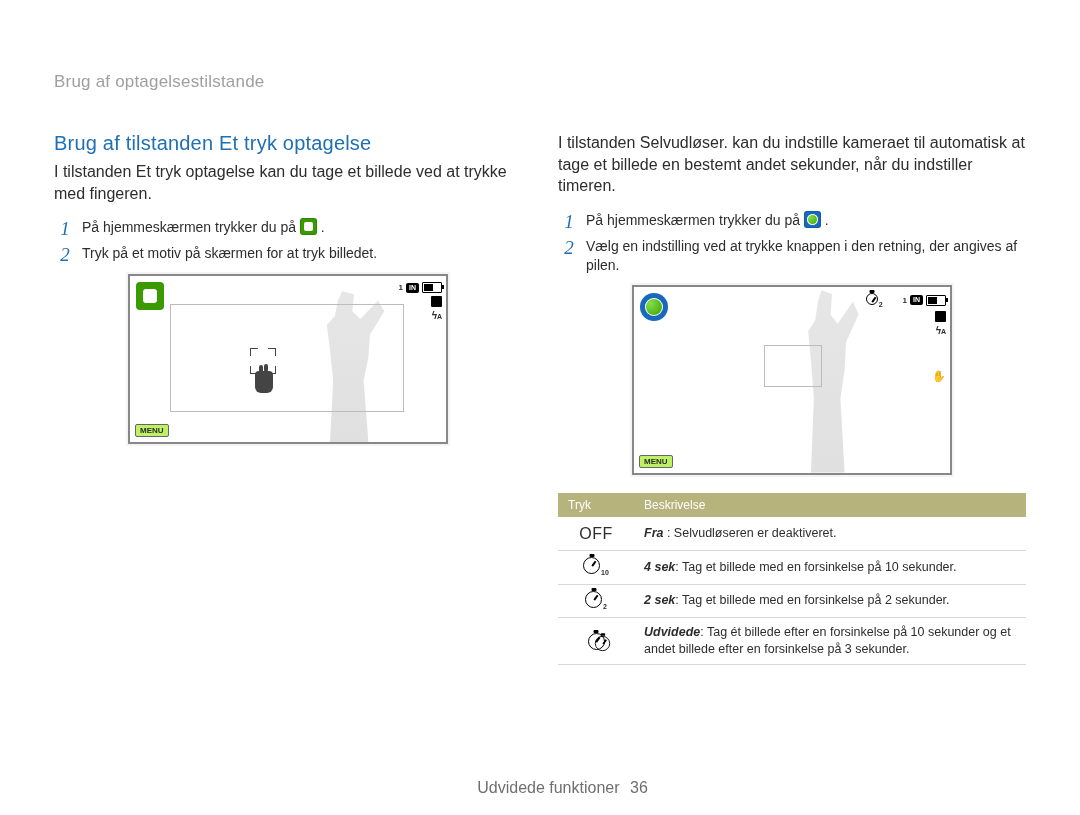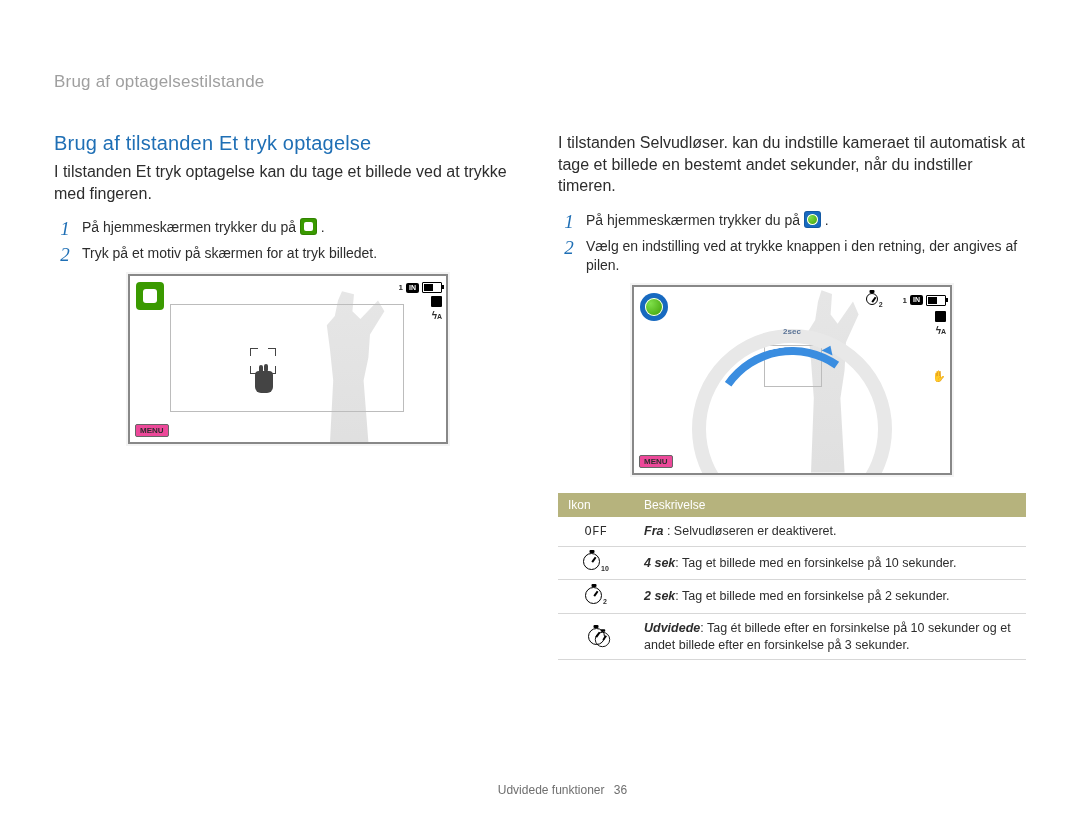--- a/index.html
+++ b/index.html
@@ -153,21 +153,21 @@
     background:#444;border-radius:4px 4px 6px 6px;
   }
   .hand-icon::before{
     content:'';position:absolute;top:-6px;left:4px;width:4px;height:8px;background:#444;border-radius:2px;
     box-shadow:5px -1px 0 #444;
   }
   .menu-btn{
     position:absolute;bottom:5px;left:5px;
     border:1px solid #666;border-radius:2px;
     font-size:8px;font-weight:bold;padding:1px 4px;
-    background:#ec4899;
+    background:#bef264;
   }
   .silhouette{
     position:absolute;top:12px;bottom:0;right:60px;width:80px;
     background:linear-gradient(#d9d9d9,#cfcfcf);
     clip-path:polygon(45% 2%,60% 4%,58% 15%,68% 20%,90% 8%,98% 15%,80% 30%,78% 45%,72% 60%,78% 100%,30% 100%,34% 60%,30% 40%,26% 24%,36% 18%,40% 8%);
     opacity:.65;
   }
 
   .frame-rect.small{top:58px;left:130px;width:56px;height:40px;}
   .dial{
@@ -199,28 +199,28 @@
   table.desc td:first-child{text-align:center;font-size:12px;}
   .timer-icon{
     display:inline-block;width:15px;height:15px;border:1.5px solid #000;border-radius:50%;
     position:relative;vertical-align:middle;
   }
   .timer-icon::before{content:'';position:absolute;left:50%;top:-4px;width:5px;height:3px;border-radius:1px;background:#000;transform:translateX(-50%);}
   .timer-icon::after{content:'';position:absolute;left:50%;top:2px;width:1.5px;height:6px;background:#000;transform-origin:bottom;transform:translateX(-50%) rotate(35deg);}
   .timer-sub{font-size:7px;font-weight:bold;vertical-align:-6px;margin-left:1px;}
   .timer-double{display:inline-block;position:relative;}
   .timer-double .b{position:absolute;left:6px;top:3px;transform:scale(.9);}
-  .off-label{font-size:12px;letter-spacing:0.5px;font-family:Liberation Mono, monospace;}
+  .off-label{font-size:16px;letter-spacing:0.5px;}
 
   .footer {
     position: absolute;
     bottom: 18px;
     left: 0; right: 0;
     text-align: center;
-    font-size: 12px;
+    font-size: 16px;
     color: #6f6f6f;
     margin-left: 45px;
   }
   .footer .pg { margin-left: 6px; }
   .fra{font-weight:bold;font-style:italic;}
 </style>
 </head>
 <body>
 
 <div class="header-line">Brug af optagelsestilstande</div>
@@ -302,32 +302,27 @@
             <span class="batt"></span>
           </div>
           <span class="sicon"></span>
           <span style="font-size:10px;">ϟ<span style="font-size:7px;">A</span></span>
           <span style="height:28px;"></span>
           <span class="hand-anti">✋</span>
         </div>
         <div class="silhouette" style="right:90px;top:0;width:70px;"></div>
         <div class="frame-rect small"></div>
         <div class="menu-btn">MENU</div>
-        <div class="dial">
-          <div class="outer"></div>
-          <div class="arc"></div>
-          <div class="knob">2sec</div>
-        </div>
       </div>
     </div>
 
     <table class="desc">
       <thead>
         <tr>
-          <th>Ikon</th>
+          <th>Tryk</th>
           <th>Beskrivelse</th>
         </tr>
       </thead>
       <tbody>
         <tr>
           <td><span class="off-label">OFF</span></td>
           <td><span class="fra">Fra</span><span> : Selvudløseren er deaktiveret.</span></td>
         </tr>
         <tr>
           <td><span class="timer-icon"></span><span class="timer-sub">10</span></td>

